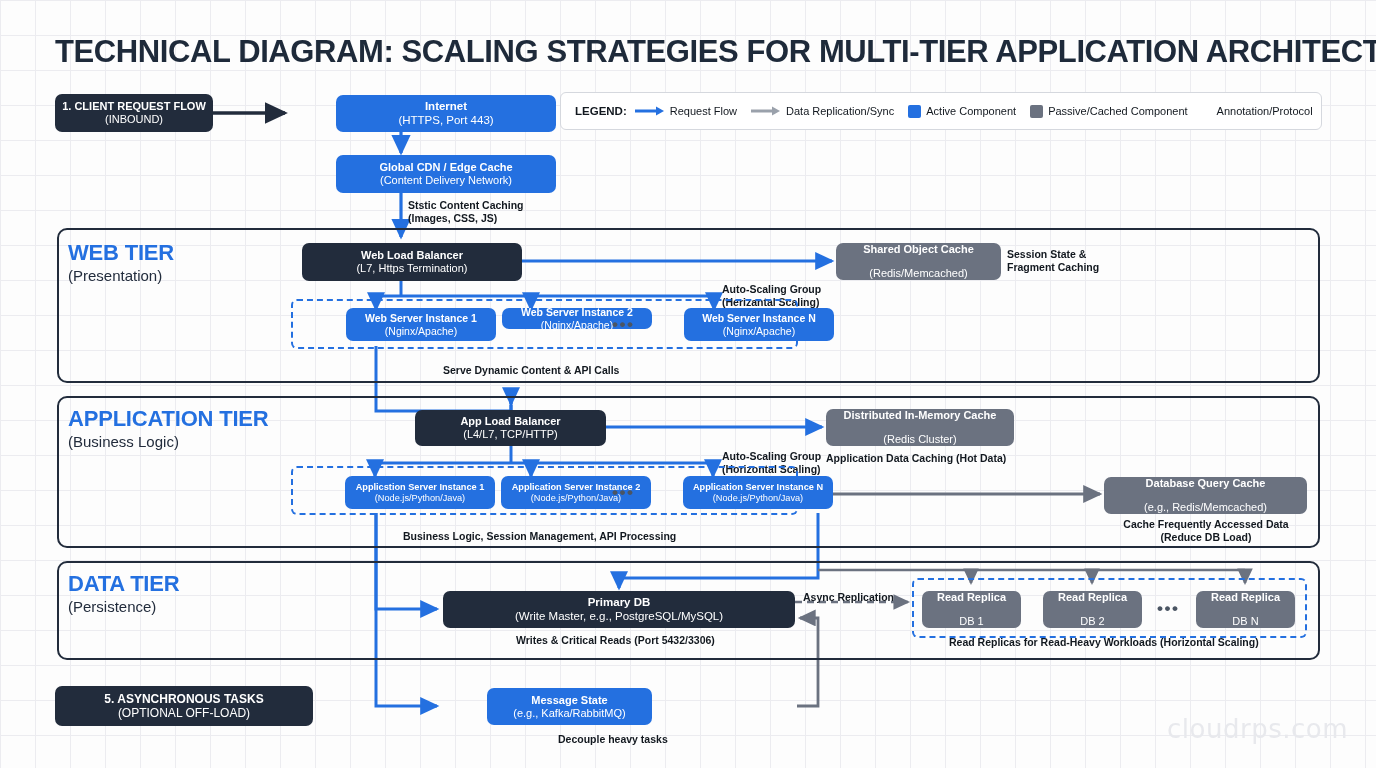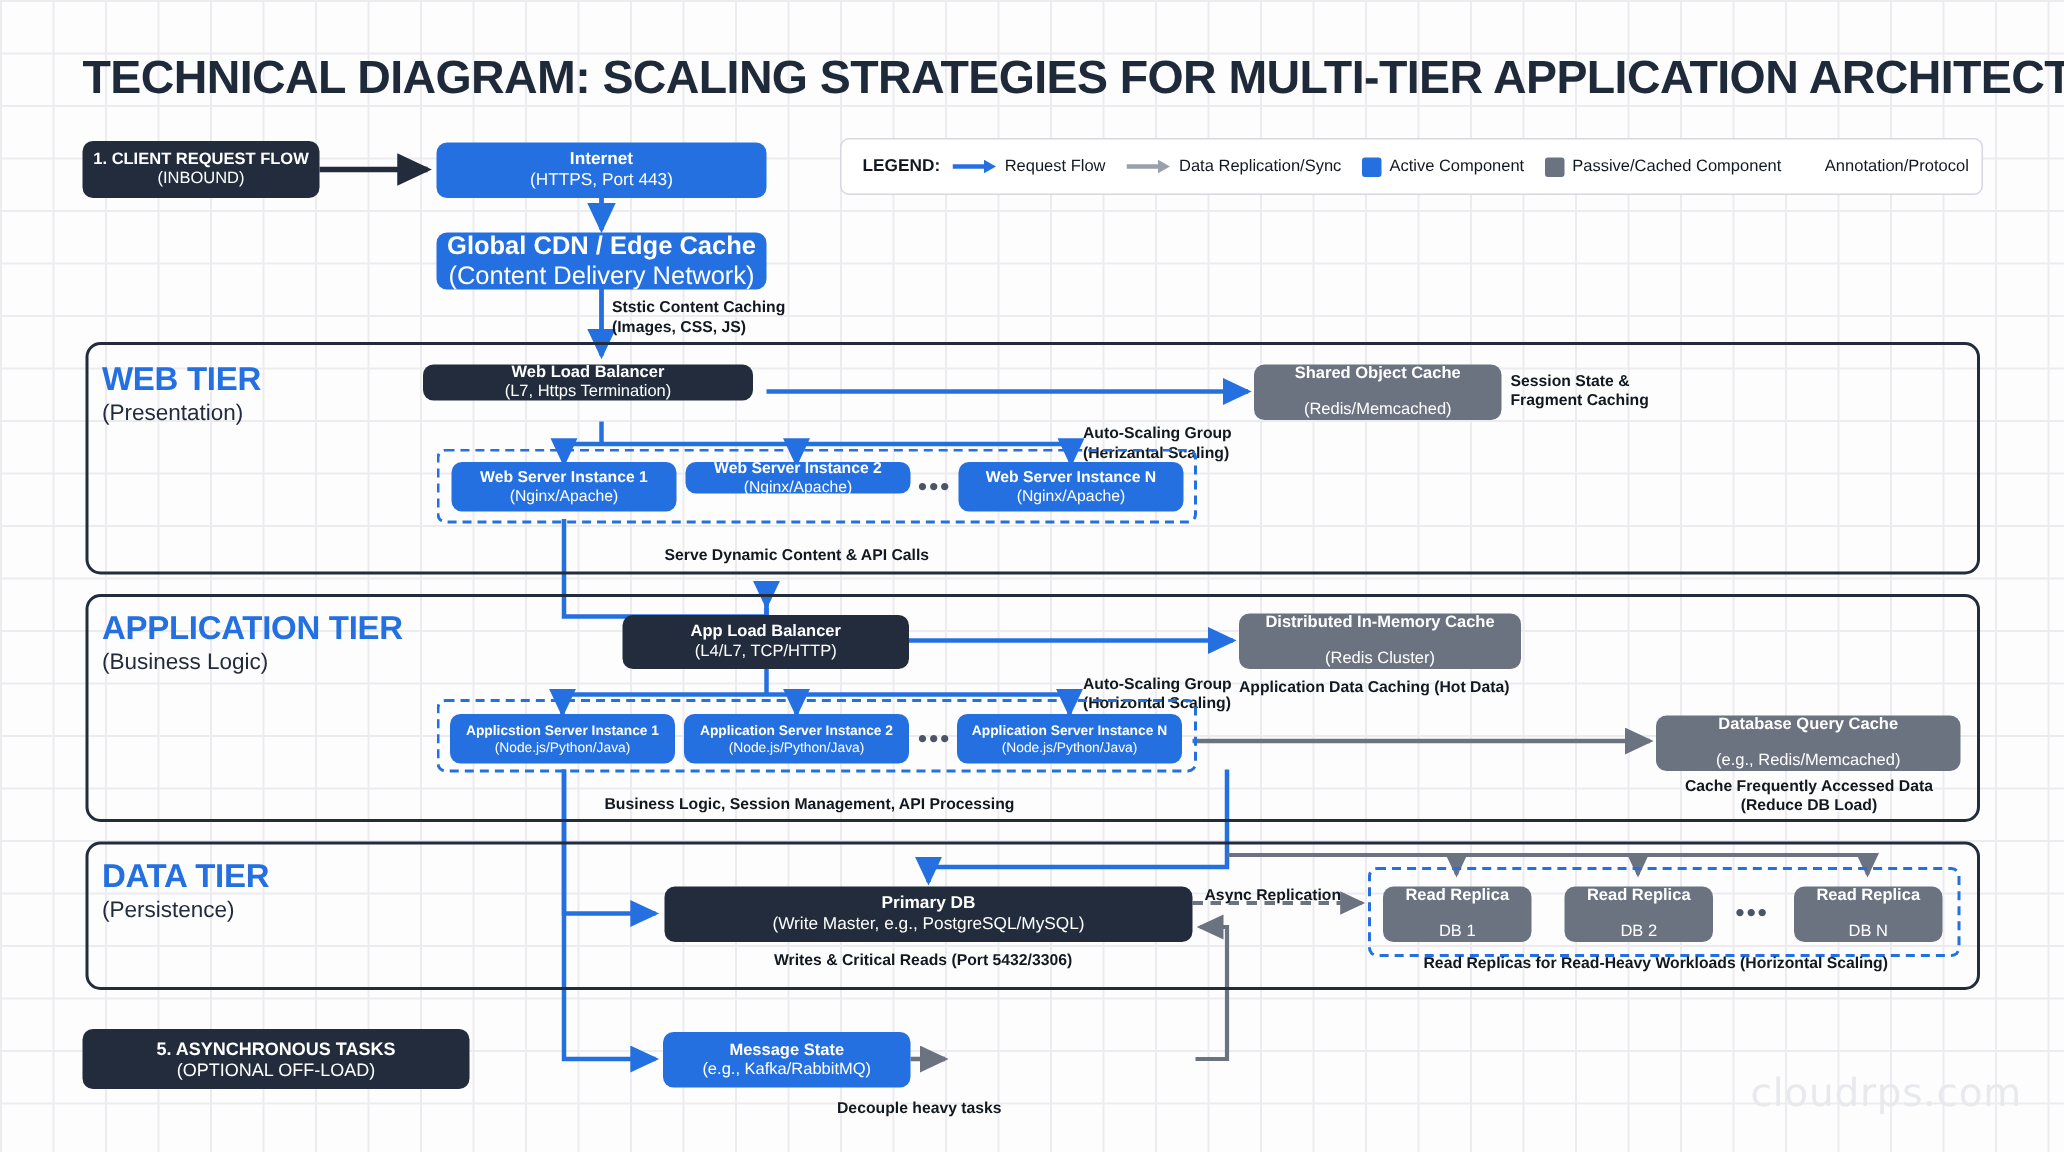--- a/index.html
+++ b/index.html
@@ -27,21 +27,21 @@
 
   .box{
     position:absolute;box-sizing:border-box;
     border-radius:7px;display:flex;flex-direction:column;
     align-items:center;justify-content:center;text-align:center;
     line-height:1.18;
   }
   .box .l1{font-weight:bold;}
   .box .l2{font-weight:normal;}
   .dark{background:#222c3c;color:#ffffff;}
-  .blue{background:#2470e0;color:#ffffff;}
+  .blue{background:#2470e0;color:#ffffff;margin-left:45px;}
   .grey{background:#6b7280;color:#ffffff;gap:11px;}
 
   .tier{
     position:absolute;box-sizing:border-box;
     border:2px solid #222c3c;border-radius:10px;background:transparent;
   }
   .tier-title{position:absolute;}
   .tier-title .t1{font-size:22px;font-weight:bold;color:#2470e0;letter-spacing:-0.2px;}
   .tier-title .t2{font-size:15px;color:#222c3c;margin-top:1px;}
 
@@ -175,37 +175,37 @@
   <div class="box dark" style="left:55px;top:94px;width:158px;height:38px;font-size:11px;">
     <div class="l1">1. CLIENT REQUEST FLOW</div>
     <div class="l2">(INBOUND)</div>
   </div>
 
   <div class="box blue" style="left:291px;top:95px;width:220px;height:37px;font-size:11.5px;">
     <div class="l1">Internet</div>
     <div class="l2">(HTTPS, Port 443)</div>
   </div>
 
-  <div class="box blue" style="left:291px;top:155px;width:220px;height:38px;font-size:17px;">
+  <div class="box blue" style="left:291px;top:155px;width:220px;height:38px;font-size:11px;">
     <div class="l1">Global CDN / Edge Cache</div>
     <div class="l2">(Content Delivery Network)</div>
   </div>
 
   <div class="ann" style="left:408px;top:199px;">
     <div>Ststic Content Caching</div>
     <div>(Images, CSS, JS)</div>
   </div>
 
   <div class="tier" style="left:57px;top:228px;width:1263px;height:155px;"></div>
   <div class="tier-title" style="left:68px;top:240px;">
     <div class="t1">WEB TIER</div>
     <div class="t2">(Presentation)</div>
   </div>
 
-  <div class="box dark" style="left:282px;top:243px;width:220px;height:24px;font-size:11px;text-align:right;">
+  <div class="box dark" style="left:302px;top:243px;width:220px;height:38px;font-size:11px;text-align:right;">
     <div class="l1">Web Load Balancer</div>
     <div class="l2">(L7, Https Termination)</div>
   </div>
 
   <div class="box grey" style="left:836px;top:243px;width:165px;height:37px;font-size:11px;">
     <div class="l1">Shared Object Cache</div>
     <div class="l2">(Redis/Memcached)</div>
   </div>
 
   <div class="ann" style="left:1007px;top:248px;">

